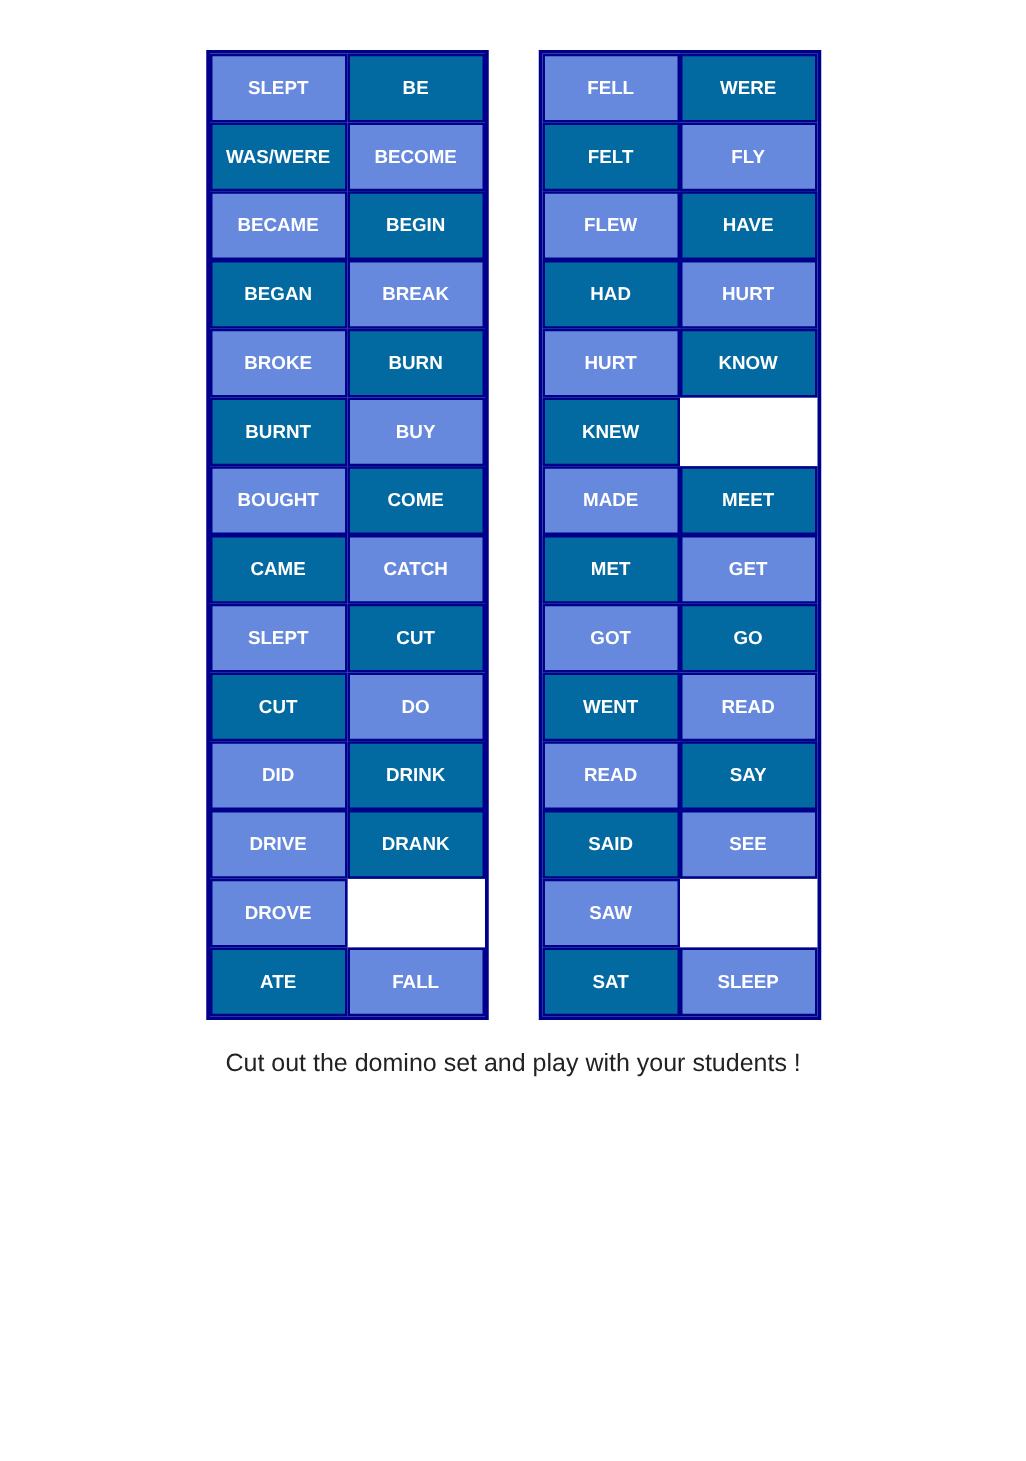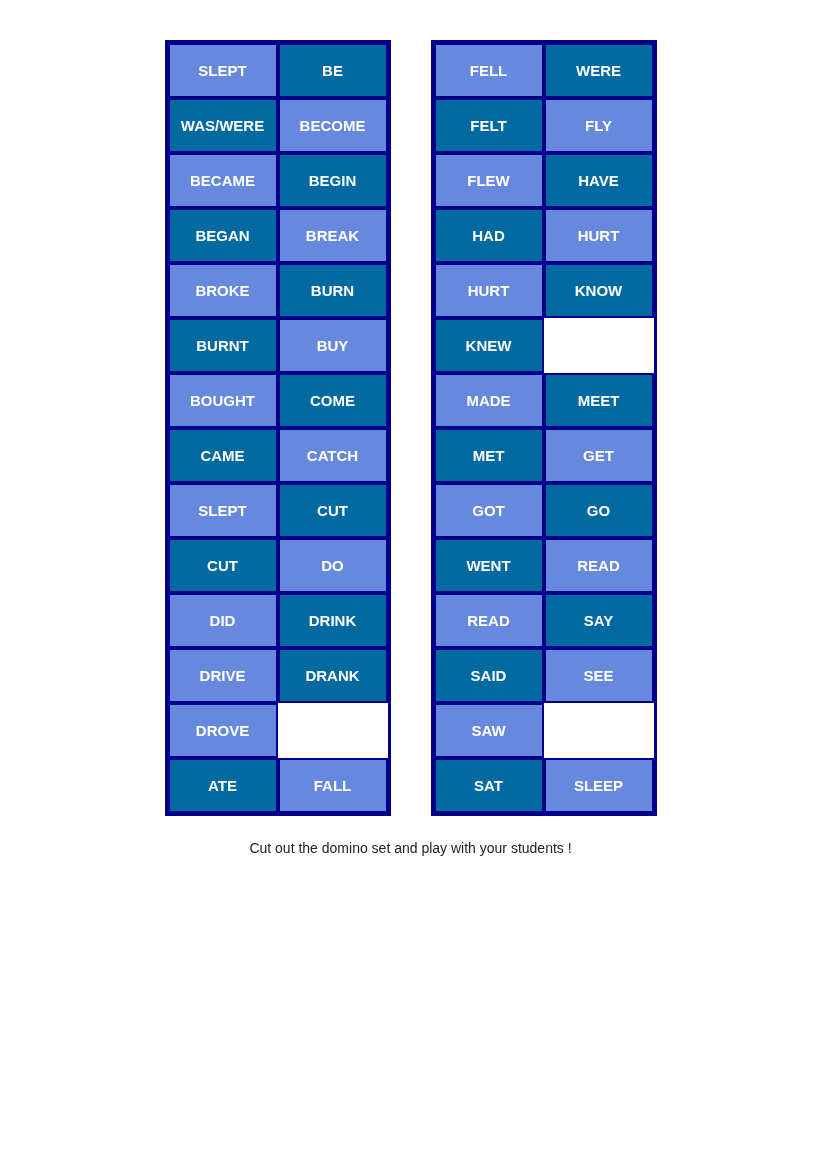--- a/index.html
+++ b/index.html
@@ -40,21 +40,21 @@
       text-align: center;
     }
     .cell-light {
       background-color: #6688dd;
     }
     .cell-dark {
       background-color: #0369a1;
     }
     .footer-text {
       margin-top: 24px;
-      font-size: 14px;
+      font-size: 20px;
       color: #222;
       text-align: center;
     }
   </style>
 </head>
 <body>
 
 <div class="dominoes-container">
 <div class="domino-column">
       <div class="domino-row">

